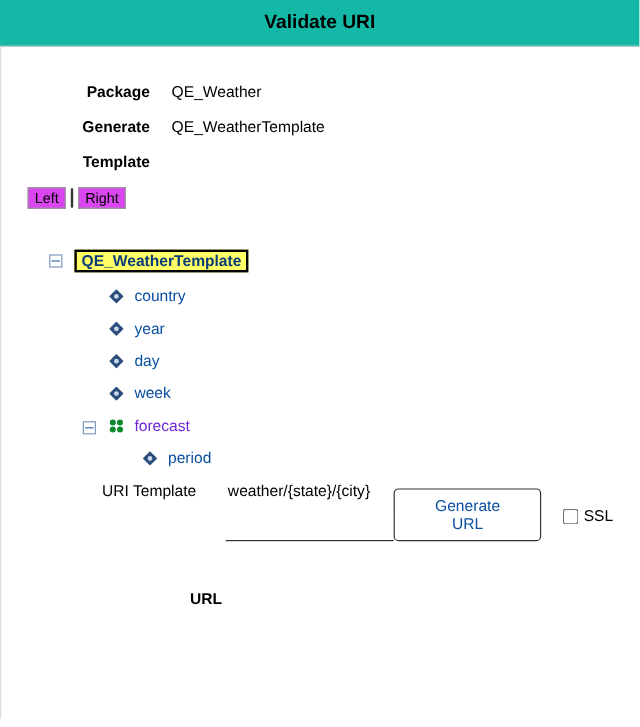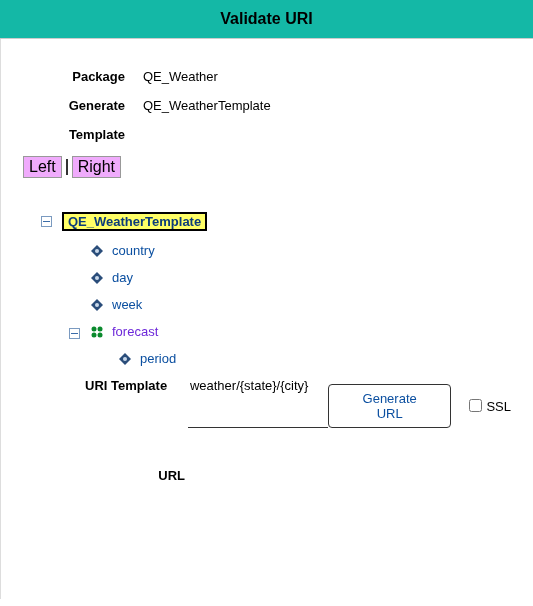--- a/index.html
+++ b/index.html
@@ -4,40 +4,40 @@
   <style>
     * { box-sizing: border-box; margin: 0; padding: 0; }
     body { font-family: Arial, Helvetica, sans-serif; font-size: 13px; color: #000; width: 533px; background: #fff; }
     .titlebar { background: #14b8a6; border-bottom: 1px solid #ccc; text-align: center; padding: 10px 0; }
     .titlebar h1 { font-size: 16px; font-weight: bold; }
     .content { padding: 30px 22px 10px 22px; }
     .meta-row { display: flex; margin-bottom: 14px; }
     .meta-label { width: 120px; text-align: right; font-weight: bold; padding-right: 18px; }
     .meta-value { flex: 1; }
     .tabs { margin-top: 8px; margin-left: 0; display: flex; align-items: center; }
-    .tab { display: inline-block; border: 1px solid #999; padding: 1px 5px; font-size: 16px; background: #f0abfc; cursor: pointer; }
+    .tab { display: inline-block; border: 1px solid #999; padding: 1px 5px; font-size: 12px; background: #d946ef; cursor: pointer; }
     .tab-sep { display: inline-block; width: 2px; height: 16px; background: #333; margin: 0 4px; vertical-align: middle; }
     .tree { margin-top: 34px; margin-left: 18px; }
     .tree-row { display: flex; align-items: center; margin-bottom: 12px; }
     .exp { width: 11px; height: 11px; border: 1px solid #7a9ac0; display: flex; align-items: center; justify-content: center; margin-right: 10px; cursor: pointer; }
     .exp svg { display: block; }
     .exp-spacer { width: 11px; margin-right: 10px; }
     .node-icon { width: 14px; height: 14px; margin-right: 8px; display: flex; align-items: center; justify-content: center; }
     .root-label { background: #ffff66; border: 2px solid #000; padding: 0 4px; font-weight: bold; color: #0b3c7a; }
     .node-link { color: #0b4fa0; cursor: pointer; }
     .forecast-link { color: #6d28d9; cursor: pointer; }
     .indent1 { margin-left: 28px; align-items: flex-end; }
     .indent2 { margin-left: 56px; }
     .uri-row { margin-top: 6px; margin-left: 62px; display: flex; align-items: flex-start; }
-    .uri-label { font-weight: bold; width: 110px; }
+    .uri-label { font-weight: normal; width: 110px; }
     .uri-val-col { display: flex; flex-direction: row; }
     .uri-val { border-bottom: 1px solid #333; padding: 0 2px 1px 2px; min-width: 140px; }
     .gen-row { display: flex; align-items: center; margin-top: 6px; }
     .gen-btn { border: 1.5px solid #333; border-radius: 4px; padding: 6px 30px; background: #fff; color: #0b4fa0; cursor: pointer; font-size: 13px; }
-    .ssl-wrap { display: flex; align-items: flex-start; margin-left: 18px; }
+    .ssl-wrap { display: flex; align-items: flex-end; margin-left: 18px; }
     .ssl-wrap input { margin-right: 4px; }
     .url-row { margin-top: 40px; margin-left: 62px; display: flex; }
     .url-label { font-weight: bold; width: 110px; text-align: right; padding-right: 10px; }
     .left-border { border-left: 1px solid #ddd; min-height: 560px; }
   </style>
 </head>
 <body>
 
 <div class="titlebar">
   <h1>Validate URI</h1>
@@ -81,20 +81,30 @@
         <svg width="12" height="12">
               <polygon points="6,0 9,3 12,6 9,9 6,12 3,9 0,6 3,3" fill="#2a4d7a"></polygon>
               <circle cx="6" cy="6" r="2" fill="#c9d8ea"></circle>
             </svg>
       </span>
       <span class="node-link">country</span>
     </div>
 
 
 
+    <div class="tree-row indent1">
+      <span class="exp-spacer"></span>
+      <span class="node-icon">
+        <svg width="12" height="12">
+              <polygon points="6,0 9,3 12,6 9,9 6,12 3,9 0,6 3,3" fill="#2a4d7a"></polygon>
+              <circle cx="6" cy="6" r="2" fill="#c9d8ea"></circle>
+            </svg>
+      </span>
+      <span class="node-link">year</span>
+    </div>
 
     <div class="tree-row indent1">
       <span class="exp-spacer"></span>
       <span class="node-icon">
         <svg width="12" height="12">
               <polygon points="6,0 9,3 12,6 9,9 6,12 3,9 0,6 3,3" fill="#2a4d7a"></polygon>
               <circle cx="6" cy="6" r="2" fill="#c9d8ea"></circle>
             </svg>
       </span>
       <span class="node-link">day</span>

